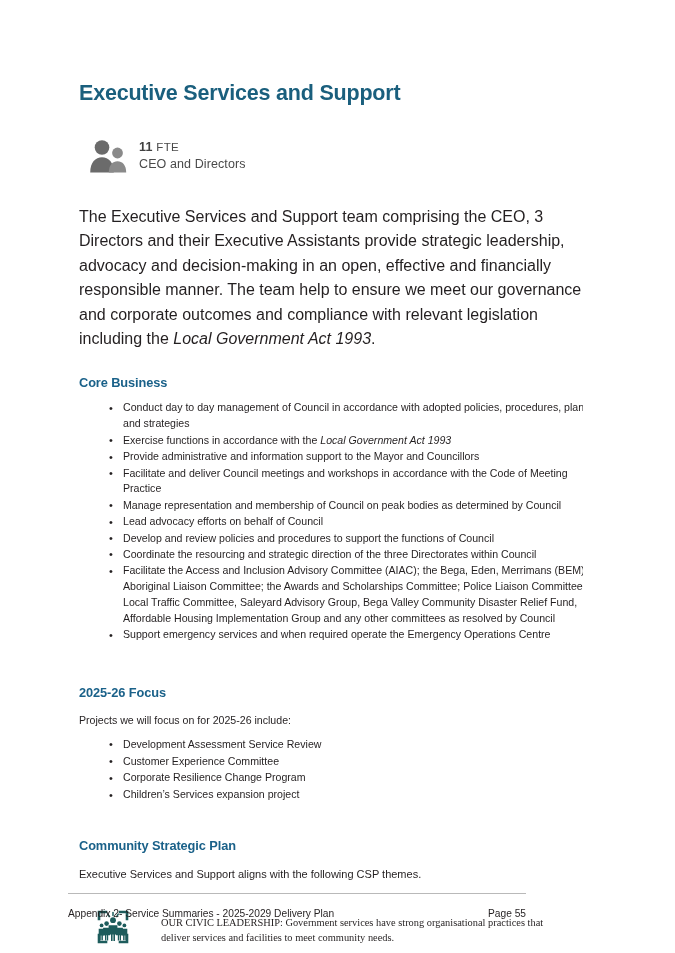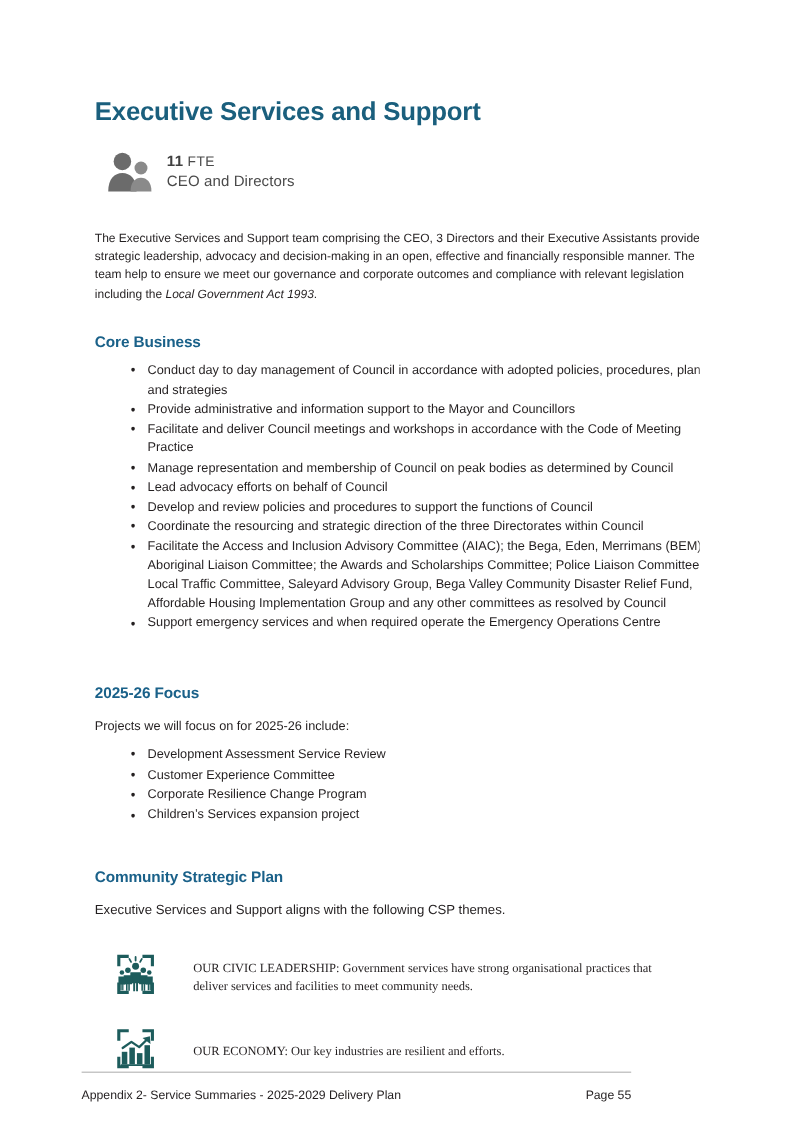--- a/index.html
+++ b/index.html
@@ -34,21 +34,21 @@
     letter-spacing: -0.2px;
     margin: 0;
     padding-top: 82px;
     line-height: 1.1;
   }
 
   
   .fte-block {
     display: flex;
     align-items: center;
-    margin-top: 19px;
+    margin-top: 32px;
     margin-left: 9px;
   }
   .fte-icon {
     width: 40px;
     height: 36px;
     flex: 0 0 40px;
     margin-right: 11px;
   }
   .fte-text {
     line-height: 1.32;
@@ -66,21 +66,21 @@
   .fte-role {
     font-size: 12.5px;
     color: #4a4a4a;
     letter-spacing: 0.1px;
   }
 
   
   .intro {
     margin: 0;
     padding-top: 31px;
-    font-size: 10px;
+    font-size: 16px;
     line-height: 1.53;
     color: #231f20;
     text-align: left;
   }
   .intro em { font-style: italic; }
 
   
   .section-heading {
     font-size: 12.8px;
     font-weight: bold;
@@ -205,20 +205,21 @@
         <div class="fte-count-line"><span class="fte-count">11</span> <span>FTE</span></div>
         <div class="fte-role">CEO and Directors</div>
       </span>
     </div>
 
     <p class="intro"><span>The Executive Services and Support team comprising the CEO, 3 Directors and their Executive Assistants provide strategic leadership, advocacy and decision-making in an open, effective and financially responsible manner. The team help to ensure we meet our governance and corporate outcomes and compliance with relevant legislation including the </span><em>Local Government Act 1993</em><span>.</span></p>
 
     <h2 class="section-heading h-core">Core Business</h2>
     <ul class="bullets">
       <li><span>Conduct day to day management of Council in accordance with adopted policies, procedures, plans and strategies</span></li>
+      <li><span>Exercise functions in accordance with the </span><em>Local Government Act 1993</em><span></span></li>
       <li><span>Provide administrative and information support to the Mayor and Councillors</span></li>
       <li><span>Facilitate and deliver Council meetings and workshops in accordance with the Code of Meeting Practice</span></li>
       <li><span>Manage representation and membership of Council on peak bodies as determined by Council</span></li>
       <li><span>Lead advocacy efforts on behalf of Council</span></li>
       <li><span>Develop and review policies and procedures to support the functions of Council</span></li>
       <li><span>Coordinate the resourcing and strategic direction of the three Directorates within Council</span></li>
       <li><span>Facilitate the Access and Inclusion Advisory Committee (AIAC); the Bega, Eden, Merrimans (BEM) Aboriginal Liaison Committee; the Awards and Scholarships Committee; Police Liaison Committee; Local Traffic Committee, Saleyard Advisory Group, Bega Valley Community Disaster Relief Fund, Affordable Housing Implementation Group and any other committees as resolved by Council</span></li>
       <li><span>Support emergency services and when required operate the Emergency Operations Centre</span></li>
     </ul>
 

